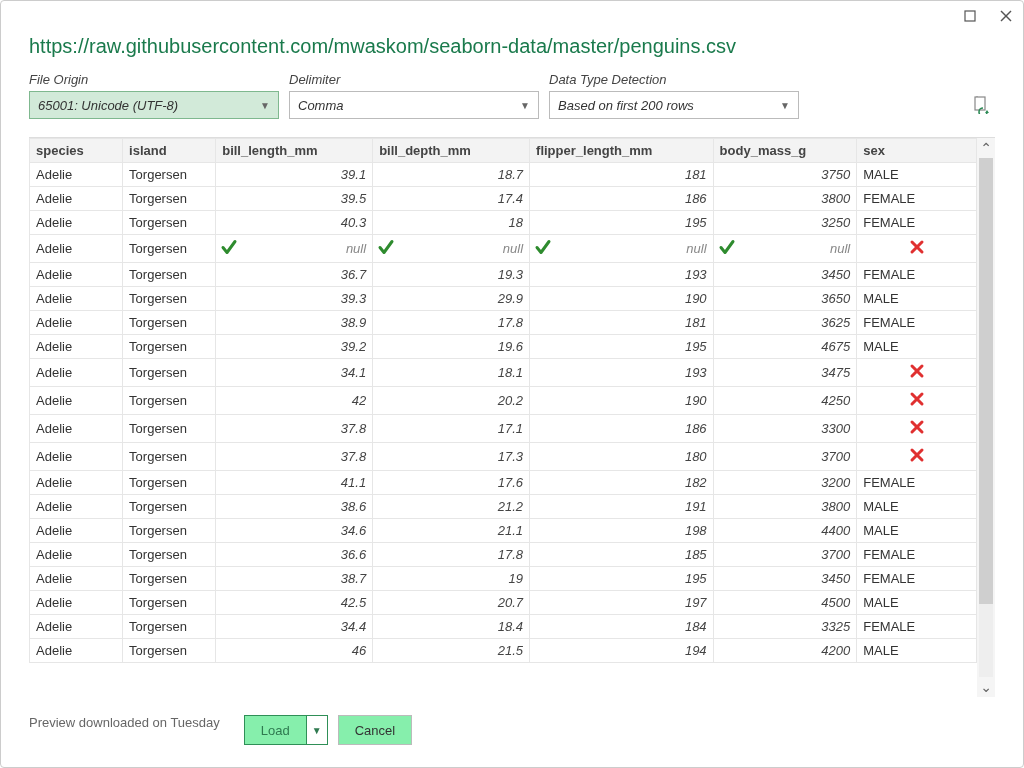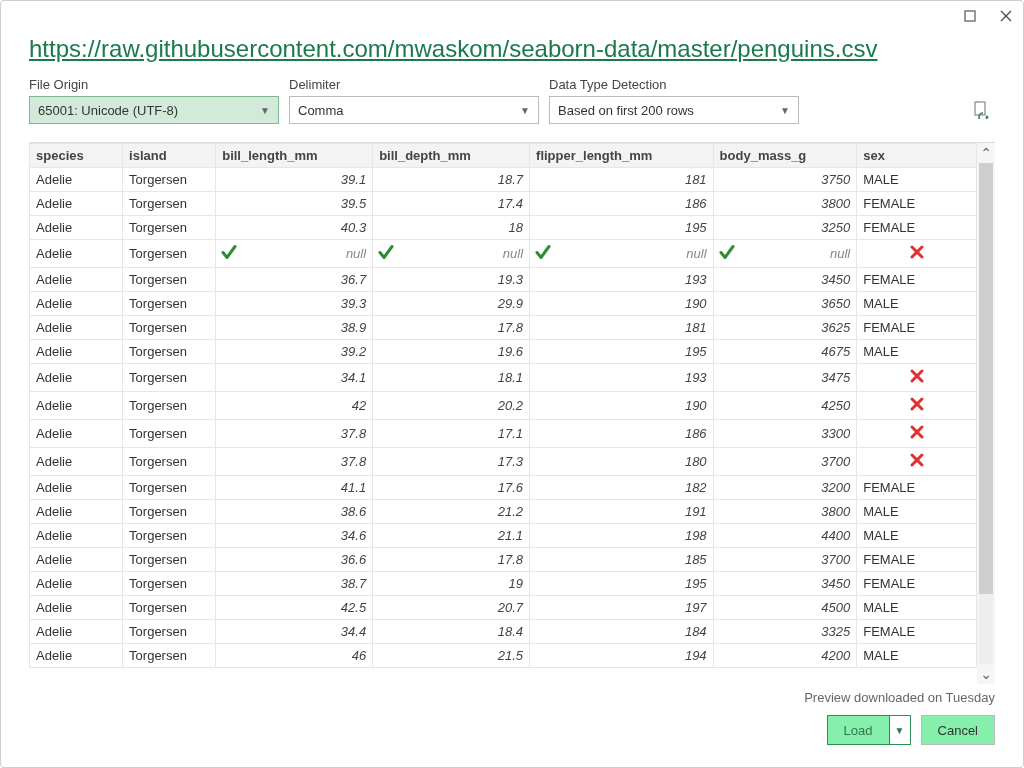--- a/index.html
+++ b/index.html
@@ -35,31 +35,31 @@
   }
   .content {
     padding: 0 28px 18px 28px;
     display: flex;
     flex-direction: column;
     flex: 1;
     min-height: 0;
   }
   .url {
     color: #1a7a4c;
-    font-size: 24px;
+    font-size: 20px;
     font-weight: 400;
     padding: 4px 0 14px 0;
     word-break: break-all;
-    text-decoration: underline;
   }
   .options-row {
     display: flex;
     align-items: flex-end;
     gap: 10px;
     margin-bottom: 18px;
+    font-style: italic;
   }
   .opt-group { display:flex; flex-direction:column; gap:4px; }
   .opt-label { font-size: 13px; color:#444; }
   .dropdown {
     height: 28px;
     border: 1px solid #bbb;
     display:flex;
     align-items:center;
     justify-content:space-between;
     padding: 0 8px;
@@ -129,23 +129,23 @@
     flex-direction:column;
     align-items:center;
     justify-content:space-between;
     padding:2px 0;
   }
   .scrollbar .arrow { font-size:14px; color:#666; cursor:pointer; }
   .scrollbar .track { flex:1; width:14px; background:#eee; position:relative; margin:2px 0;}
   .scrollbar .thumb { position:absolute; top:0; left:0; width:14px; height:86%; background:#cfcfcf; }
   .footer {
     display:flex;
-    flex-direction:column;
-    gap:10px;
+    gap:24px;
     padding-top:6px;
+    margin-top:12px;
   }
   .status-row { text-align:right; color:#666; font-size:13px; }
   .button-row { display:flex; justify-content:flex-end; gap:10px; padding-bottom:4px;}
   .btn {
     height: 30px;
     border: 1px solid #bbb;
     background:#86efac;
     padding: 0 16px;
     font-size: 13px;
     display:flex;

